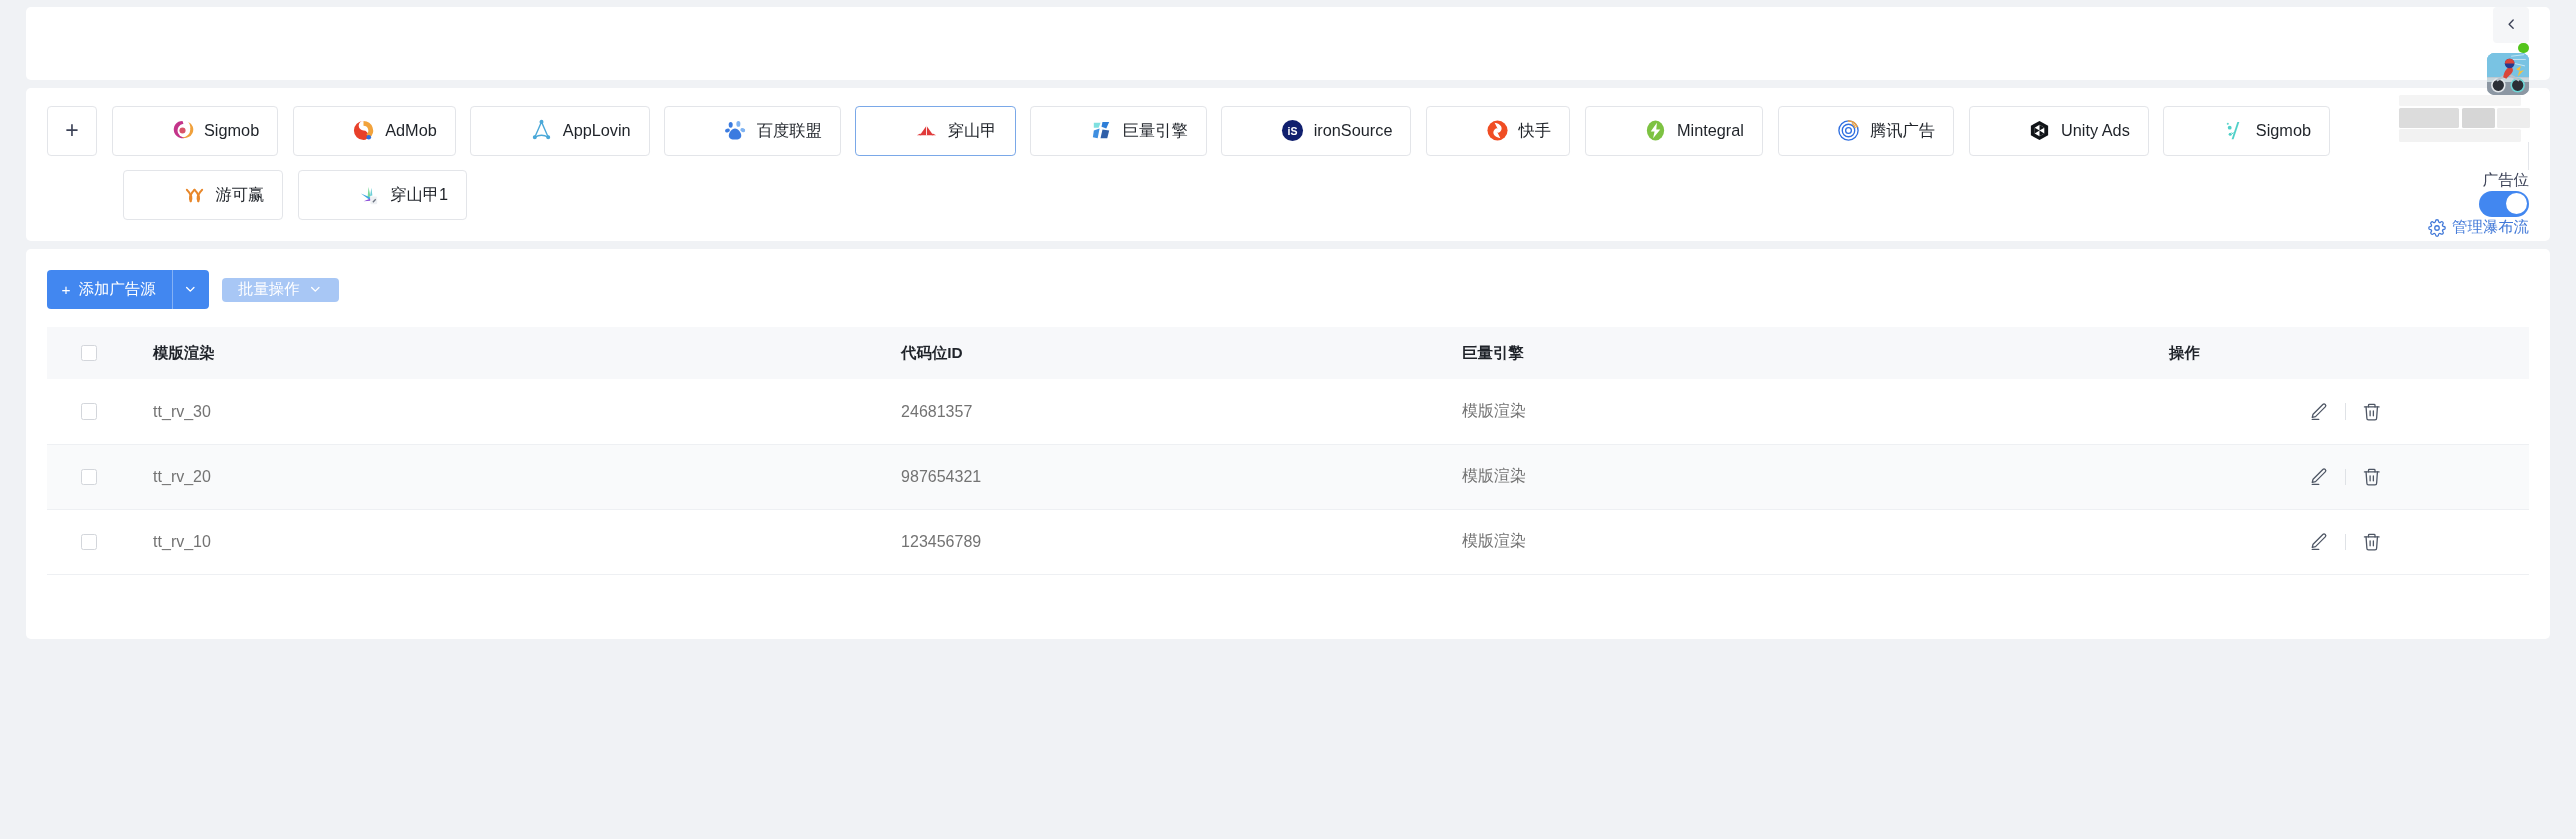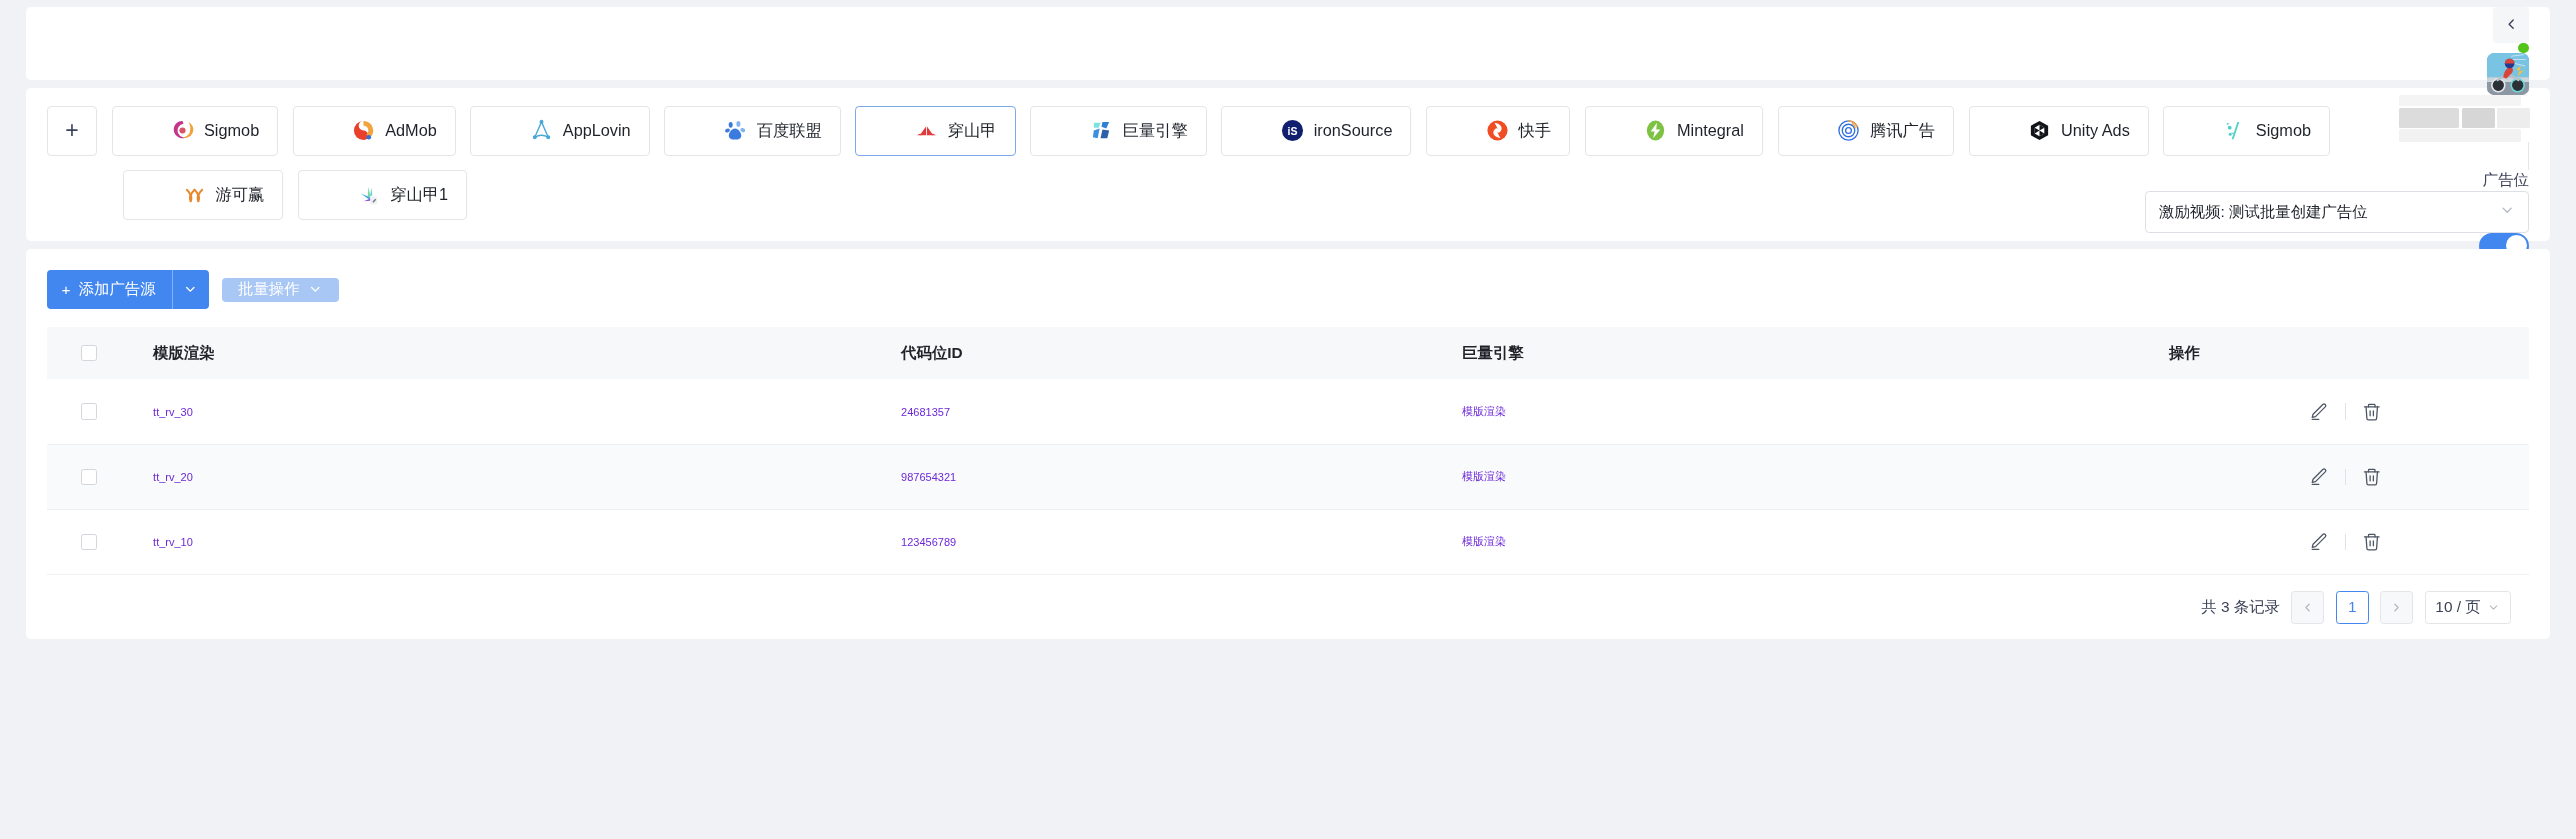--- a/index.html
+++ b/index.html
@@ -173,22 +173,22 @@
     background: #f7f8fa;
     height: 52px;
     font-size: 15.4px;
     font-weight: 700;
     color: #1f2329;
     text-align: left;
     padding: 0 8.1px;
   }
   table.adtable tbody td {
     height: 65px;
-    font-size: 11px;
-    color: #6d28d9;
+    font-size: 16px;
+    color: #737373;
     padding: 0 8.1px;
     border-bottom: 0.8px solid #eef0f3;
   }
   table.adtable tbody tr:nth-child(even) td { background:#f9fafb; }
   .col-chk { width: 98px; padding-left: 34px !important; }
   .col-name { width: 748px; }
   .col-id { width: 561px; }
   .col-render { width: 707px; }
   .col-op { text-align: center; }
   .chk {
@@ -260,28 +260,20 @@
         <span class="rd a"></span>
         <span class="rd b"></span>
         <span class="rd e"></span>
         <span class="rd d"></span>
     </div>
 
     <span class="vdiv"></span>
 
     <span class="hdr-label">广告位</span>
 
-    <div class="select-box">
-      <span class="val">激励视频: 测试批量创建广告位</span>
-      <span class="chev">
-        <svg width="16.3" height="16.3" viewBox="0 0 24 24" fill="none" stroke="currentColor" stroke-width="2" stroke-linecap="round" stroke-linejoin="round">
-            <polyline points="6 9 12 15 18 9"></polyline>
-          </svg>
-      </span>
-    </div>
 
     <div class="toggle">
       <span class="knob"></span>
     </div>
 
     <div class="manage-link">
       <svg width="18" height="18" viewBox="0 0 24 24" fill="none" stroke="currentColor" stroke-width="1.7" stroke-linecap="round" stroke-linejoin="round">
         <circle cx="12" cy="12" r="3"></circle>
         <path d="M19.4 15a1.65 1.65 0 0 0 .33 1.82l.06.06a2 2 0 1 1-2.83 2.83l-.06-.06a1.65 1.65 0 0 0-1.82-.33 1.65 1.65 0 0 0-1 1.51V21a2 2 0 1 1-4 0v-.09A1.65 1.65 0 0 0 9 19.4a1.65 1.65 0 0 0-1.82.33l-.06.06a2 2 0 1 1-2.83-2.83l.06-.06a1.65 1.65 0 0 0 .33-1.82 1.65 1.65 0 0 0-1.51-1H3a2 2 0 1 1 0-4h.09A1.65 1.65 0 0 0 4.6 9a1.65 1.65 0 0 0-.33-1.82l-.06-.06a2 2 0 1 1 2.83-2.83l.06.06A1.65 1.65 0 0 0 9 4.6a1.65 1.65 0 0 0 1-1.51V3a2 2 0 1 1 4 0v.09a1.65 1.65 0 0 0 1 1.51 1.65 1.65 0 0 0 1.82-.33l.06-.06a2 2 0 1 1 2.83 2.83l-.06.06a1.65 1.65 0 0 0-.33 1.82V9a1.65 1.65 0 0 0 1.51 1H21a2 2 0 1 1 0 4h-.09a1.65 1.65 0 0 0-1.51 1z"></path>
       </svg>
@@ -589,37 +581,17 @@
                   <line x1="10" y1="11" x2="10" y2="17"></line>
                   <line x1="14" y1="11" x2="14" y2="17"></line>
                   </svg>
               </span>
             </div>
           </td>
         </tr>
       </tbody>
     </table>
 
-    <div class="pager">
-      <span>共 3 条记录</span>
-      <span class="pg-btn">
-        <svg width="13" height="13" viewBox="0 0 24 24" fill="none" stroke="currentColor" stroke-width="2.4" stroke-linecap="round" stroke-linejoin="round">
-          <polyline points="15 18 9 12 15 6"></polyline>
-          </svg>
-      </span>
-      <span class="pg-num">1</span>
-      <span class="pg-btn">
-        <svg width="13" height="13" viewBox="0 0 24 24" fill="none" stroke="currentColor" stroke-width="2.4" stroke-linecap="round" stroke-linejoin="round">
-          <polyline points="9 18 15 12 9 6"></polyline>
-          </svg>
-      </span>
-      <span class="pg-size">
-        <span>10 / 页</span>
-        <svg width="13" height="13" viewBox="0 0 24 24" fill="none" stroke="#b4b9c2" stroke-width="2" stroke-linecap="round" stroke-linejoin="round">
-          <polyline points="6 9 12 15 18 9"></polyline>
-          </svg>
-      </span>
-    </div>
 
   </div>
 
 </div>
 
 
 </body></html>

